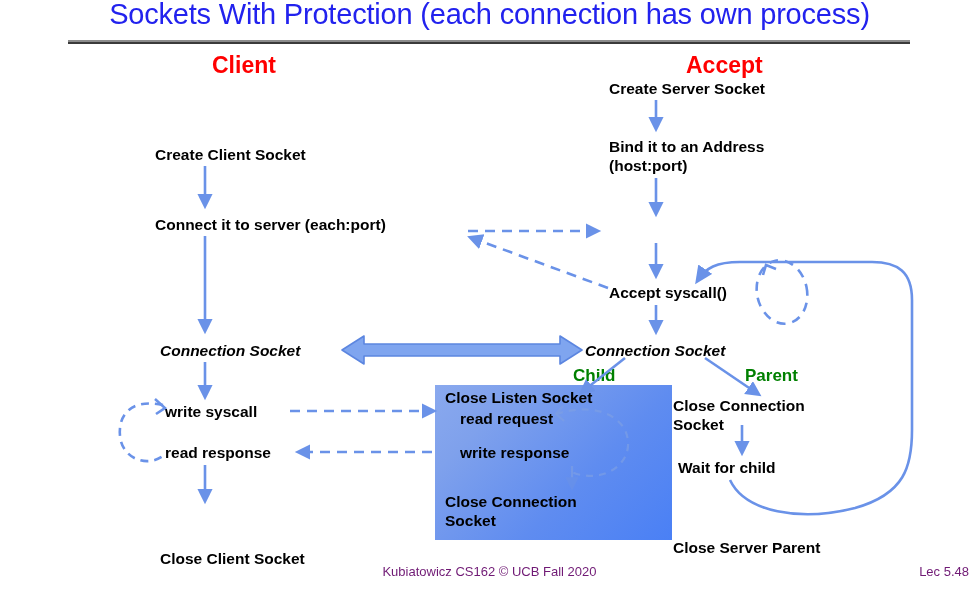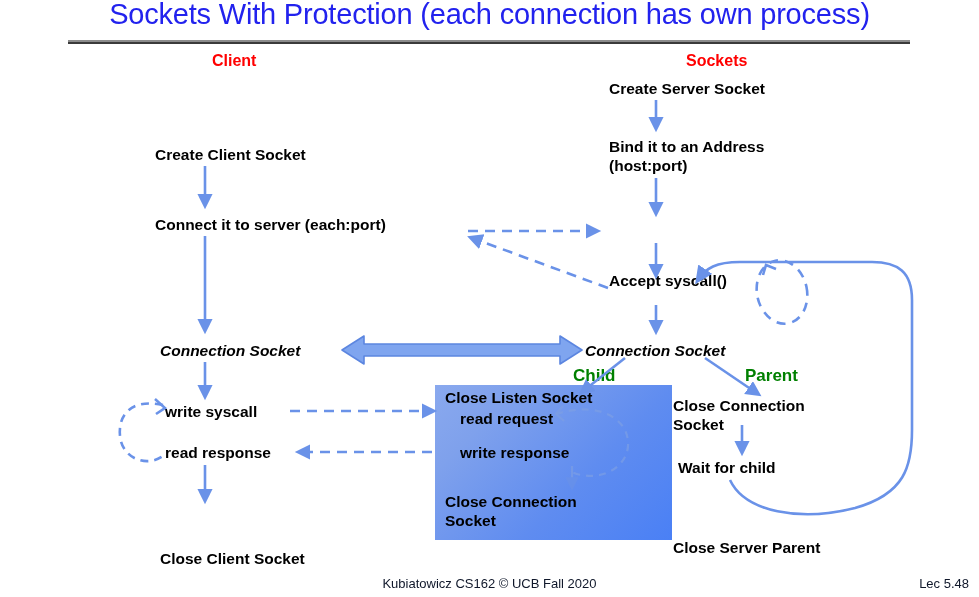--- a/index.html
+++ b/index.html
@@ -17,21 +17,21 @@
     white-space:nowrap;
   }
   .rule{
     position:absolute;left:68px;top:40px;width:842px;height:4px;
     border-top:2px solid #8c8c8c;border-bottom:2px solid #3a3a3a;
     box-sizing:border-box;
   }
 
   
   .colhead{
-    position:absolute;font-size:16px;font-weight:bold;color:#ff0000;
+    position:absolute;font-size:23px;font-weight:bold;color:#ff0000;
     white-space:nowrap;
   }
 
   
   .node{
     position:absolute;font-size:15.5px;font-weight:bold;color:#000000;
     line-height:19px;white-space:pre-line;
   }
   .node.italic{font-style:italic;}
   .tag{
@@ -43,47 +43,47 @@
   .childbox{
     position:absolute;left:435px;top:385px;width:237px;height:155px;
     background:linear-gradient(135deg,#8aa9ee 0%,#7fa1ec 22%,#5f8cf0 62%,#4a80f5 100%);
   }
 
   
   svg.arrows{position:absolute;left:0;top:0;width:979px;height:597px;overflow:visible;}
 
   
   .footer{
-    position:absolute;bottom:6px;font-size:13px;color:#0f172a;white-space:nowrap;
+    position:absolute;bottom:18px;font-size:13px;color:#701a75;white-space:nowrap;
   }
   .footer.center{left:0;width:979px;text-align:center;}
   .footer.right{right:10px;}
 </style>
 </head>
 <body>
 
 <div id="slide">
 
   <div class="title">Sockets With Protection (each connection has own process)</div>
   <div class="rule"></div>
 
   <div class="colhead" style="left:212px;top:52px;">Client</div>
-  <div class="colhead" style="left:686px;top:52px;">Sockets</div>
+  <div class="colhead" style="left:686px;top:52px;">Accept</div>
 
   <div class="node" style="left:155px;top:145px;">Create Client Socket</div>
   <div class="node" style="left:155px;top:215px;">Connect it to server (each:port)</div>
   <div class="node italic" style="left:160px;top:341px;">Connection Socket</div>
   <div class="node" style="left:165px;top:402px;">write syscall</div>
   <div class="node" style="left:165px;top:443px;">read response</div>
   <div class="node" style="left:160px;top:508px;margin-top:41px;">Close Client Socket</div>
 
   <div class="node" style="left:609px;top:79px;">Create Server Socket</div>
   <div class="node" style="left:609px;top:137px;">Bind it to an Address
 (host:port)</div>
-  <div class="node" style="left:609px;top:271px;text-align:center;">Accept syscall()</div>
+  <div class="node" style="left:609px;top:283px;text-align:center;">Accept syscall()</div>
   <div class="node italic" style="left:585px;top:341px;">Connection Socket</div>
   <div class="tag" style="left:573px;top:366px;">Child</div>
   <div class="tag" style="left:745px;top:366px;">Parent</div>
 
   <div class="childbox"></div>
   <div class="node" style="left:445px;top:388px;">Close Listen Socket</div>
   <div class="node" style="left:460px;top:409px;">read request</div>
   <div class="node" style="left:460px;top:443px;">write response</div>
   <div class="node" style="left:445px;top:492px;">Close Connection
 Socket</div>

